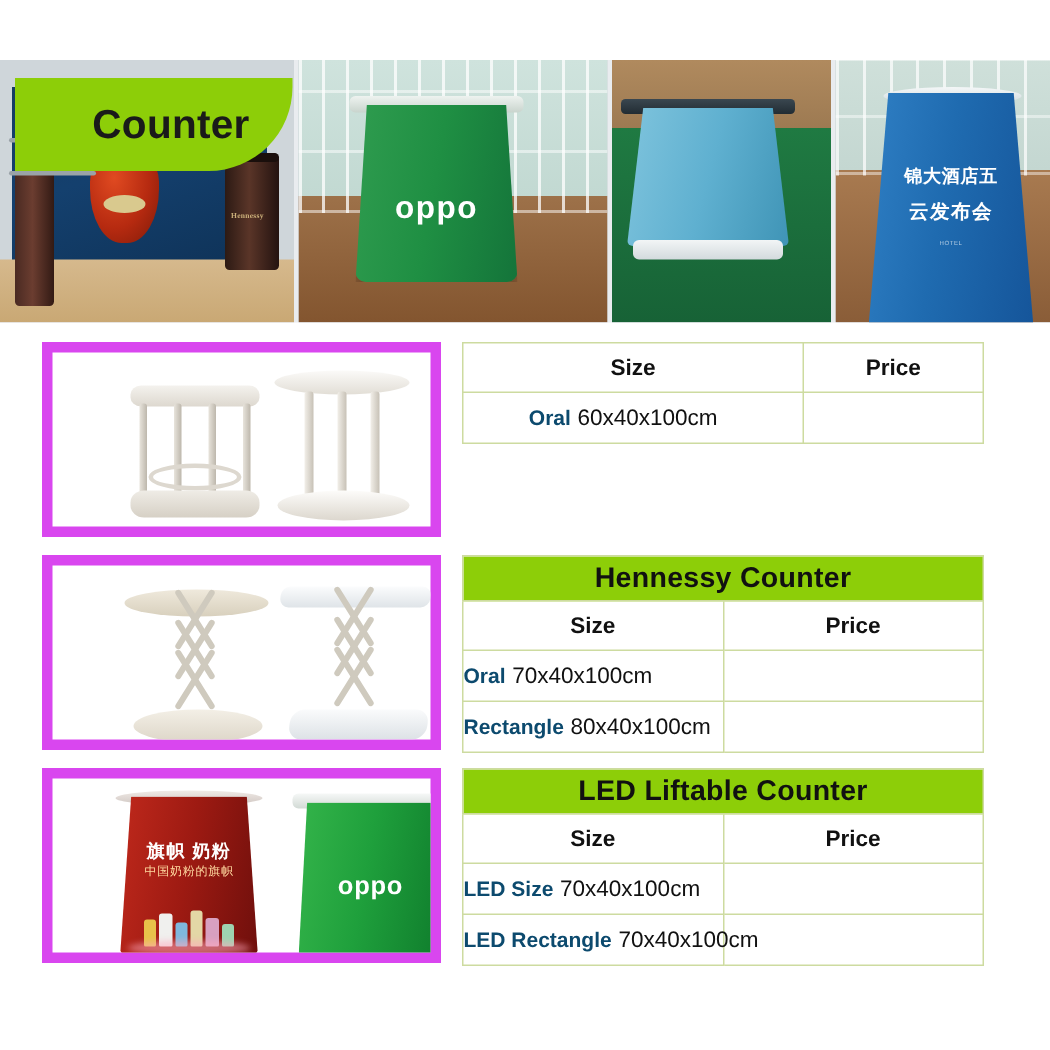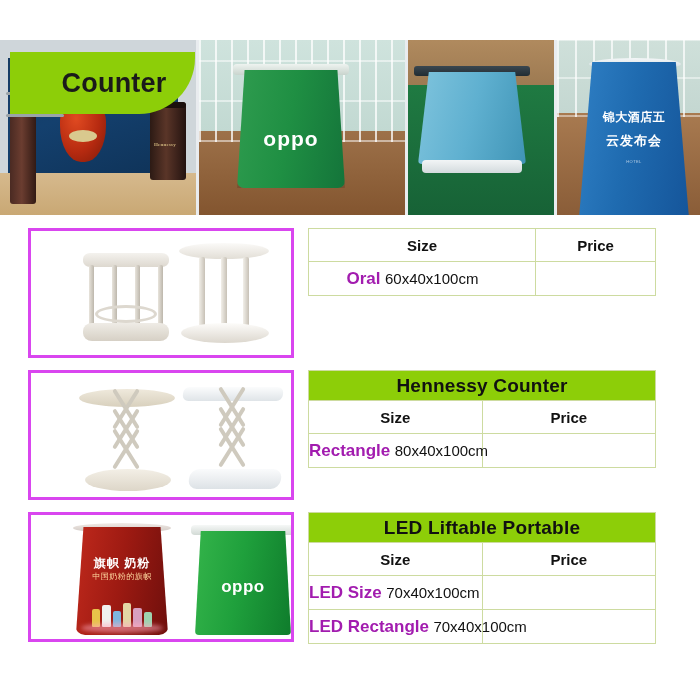--- a/index.html
+++ b/index.html
@@ -147,21 +147,21 @@
     margin-left:35px;
   }
 
   
   .rows { position:absolute; left:0; top:224px; width:700px; }
   .row { position:relative; height:142px; margin-bottom:0; }
   .row + .row { margin-top:0; }
 
   .photo-card {
     position:absolute; left:28px; top:4px; width:266px; height:130px;
-    border:3px solid #d946ef; background:#ffffff; overflow:hidden;
+    border:7px solid #d946ef; background:#ffffff; overflow:hidden;
   }
   .photo-card .inner { position:absolute; inset:0; }
 
   
   .frame { position:absolute; }
   .f-rect-top {
     left:52px; top:22px; width:86px; height:14px;
     background:linear-gradient(#f4f2ee,#ddd8cf); border-radius:7px/6px;
   }
   .f-rect-legs { left:58px; top:34px; width:74px; height:62px; }
@@ -258,21 +258,21 @@
     font-family:"Liberation Sans", sans-serif;
   }
   .spec-table td, .spec-table th { border:1px solid #cddba0; padding:0; }
   .tbl-title {
     background:#8dce08; color:#111111; text-align:center;
     font-size:19px; font-weight:bold; height:30px; letter-spacing:.2px;
   }
   .hdr { height:33px; text-align:center; font-size:15px; font-weight:bold; color:#111111; background:#ffffff; }
   .drow { height:34px; background:#ffffff; }
   .sizecell { text-align:right; padding-right:0; white-space:nowrap; }
-  .sizecell .lbl { font-size:17px; font-weight:bold; color:#a21caf; }
+  .sizecell .lbl { font-size:14px; font-weight:bold; color:#0c4a6e; }
   .sizecell .dim { font-size:15px; font-weight:normal; color:#111111; }
   .pricecell { background:#ffffff; }
 
   .w-price { width:120px; }
   .w-price-3 { width:94px; }
   .dimwrap { display:inline-block; text-align:left; }
 </style>
 </head>
 <body>
 
@@ -403,20 +403,27 @@
       </div>
 
       <table class="spec-table">
         <tbody>
             <tr>
           <td class="tbl-title" colspan="2">Hennessy Counter</td>
         </tr>
         <tr>
           <td class="hdr">Size</td>
           <td class="hdr w-price">Price</td>
+        </tr>
+        <tr class="drow">
+          <td class="sizecell">
+            <span class="lbl">Oral</span>
+            <span class="dimwrap" style="width:150px;"><span class="dim">70x40x100cm</span></span>
+          </td>
+          <td class="pricecell"></td>
         </tr>
         <tr class="drow">
           <td class="sizecell">
             <span class="lbl">Rectangle</span>
             <span class="dimwrap" style="width:150px;"><span class="dim">80x40x100cm</span></span>
           </td>
           <td class="pricecell"></td>
         </tr>
       </tbody>
         </table>
@@ -443,21 +450,21 @@
           <div class="led-rect-top"></div>
           <div class="led-rect">
             <div class="led-oppo">oppo</div>
           </div>
         </div>
       </div>
 
       <table class="spec-table">
         <tbody>
             <tr>
-          <td class="tbl-title" colspan="2">LED Liftable Portable</td>
+          <td class="tbl-title" colspan="2">LED Liftable Counter</td>
         </tr>
         <tr>
           <td class="hdr">Size</td>
           <td class="hdr w-price-3">Price</td>
         </tr>
         <tr class="drow">
           <td class="sizecell">
             <span class="lbl">LED Size</span>
             <span class="dimwrap" style="width:142px;"><span class="dim">70x40x100cm</span></span>
           </td>

